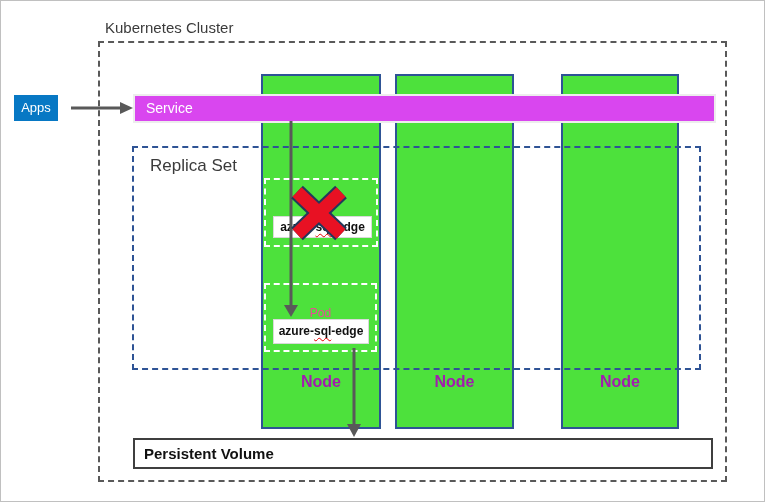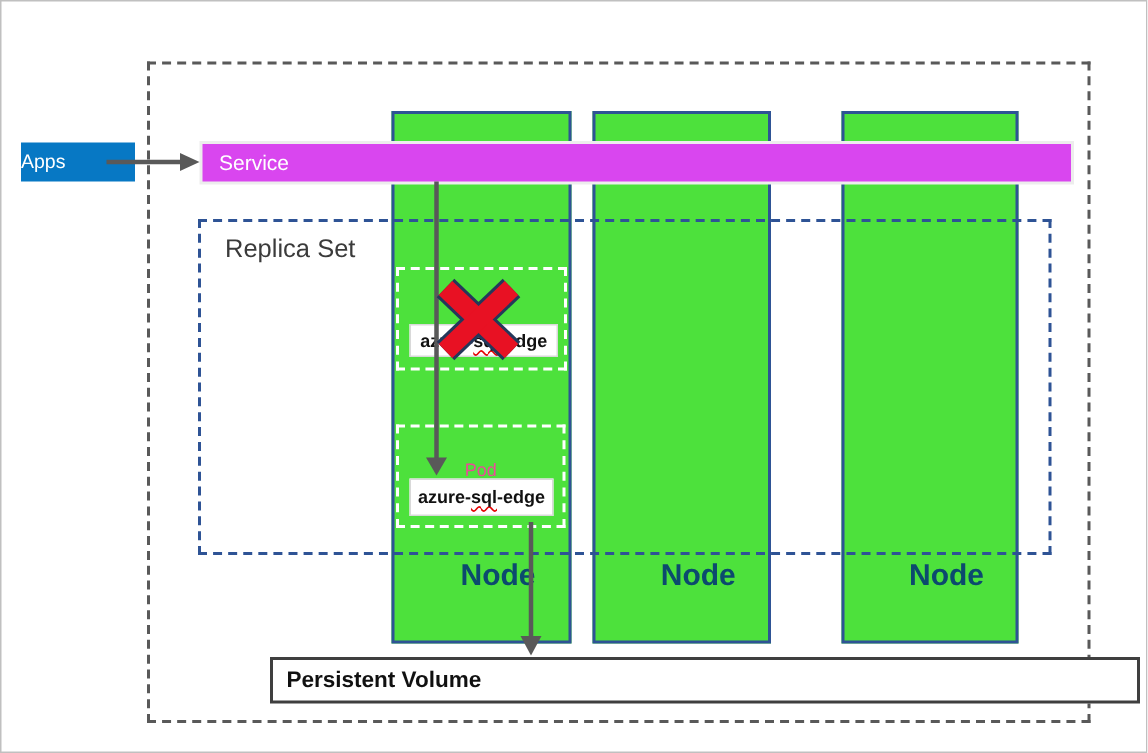--- a/index.html
+++ b/index.html
@@ -39,26 +39,26 @@
     height: 355px;
     background: #4de13c;
     border: 2px solid #2e5395;
     z-index: 2;
   }
   .node-1 { left: 260px; width: 120px; }
   .node-2 { left: 394px; width: 119px; }
   .node-3 { left: 560px; width: 118px; }
   .node-label {
     position: absolute;
-    top: 297px; left: 11px;
+    top: 297px; left: 0;
     width: 100%;
     text-align: center;
-    color: #0c4a6e;
+    color: #a21caf;
     font-weight: bold;
-    font-size: 20px;
+    font-size: 16px;
   }
 
   
   .replica-box {
     position: absolute;
     left: 131px; top: 145px;
     width: 569px; height: 224px;
     border: 2px dashed #2e5395;
     z-index: 3;
   }
@@ -79,24 +79,25 @@
     box-shadow: 0 0 0 2px #ededed;
     color: #ffffff;
     font-size: 14px;
     line-height: 25px;
     padding-left: 11px;
     z-index: 4;
   }
   .apps-box {
     position: absolute;
     left: 13px; top: 94px;
-    width: 76px; height: 26px;
+    width: 44px; height: 26px;
     background: #0778c4;
     color: #ffffff;
     font-size: 13px;
+    text-align: center;
     line-height: 26px;
     z-index: 4;
   }
 
   
   .pod {
     position: absolute;
     border: 2px dashed #ffffff;
     z-index: 3;
   }
@@ -137,36 +138,36 @@
     left: 132px; top: 437px;
     width: 580px; height: 31px;
     background: #ffffff;
     border: 2px solid #3f3f3f;
     font-weight: bold;
     font-size: 15px;
     color: #111111;
     line-height: 27px;
     padding-left: 9px;
     z-index: 4;
-    margin-left: 47px;
   }
 
   
   .overlay {
     position: absolute;
     left: 0; top: 0;
     z-index: 6;
     pointer-events: none;
   }
 </style>
 </head>
 <body>
 
 <div class="canvas">
 
+  <div class="cluster-label">Kubernetes Cluster</div>
   <div class="cluster-box"></div>
 
   <div class="node node-1">
     <div class="node-label">Node</div>
   </div>
   <div class="node node-2">
     <div class="node-label">Node</div>
   </div>
   <div class="node node-3">
     <div class="node-label">Node</div>

